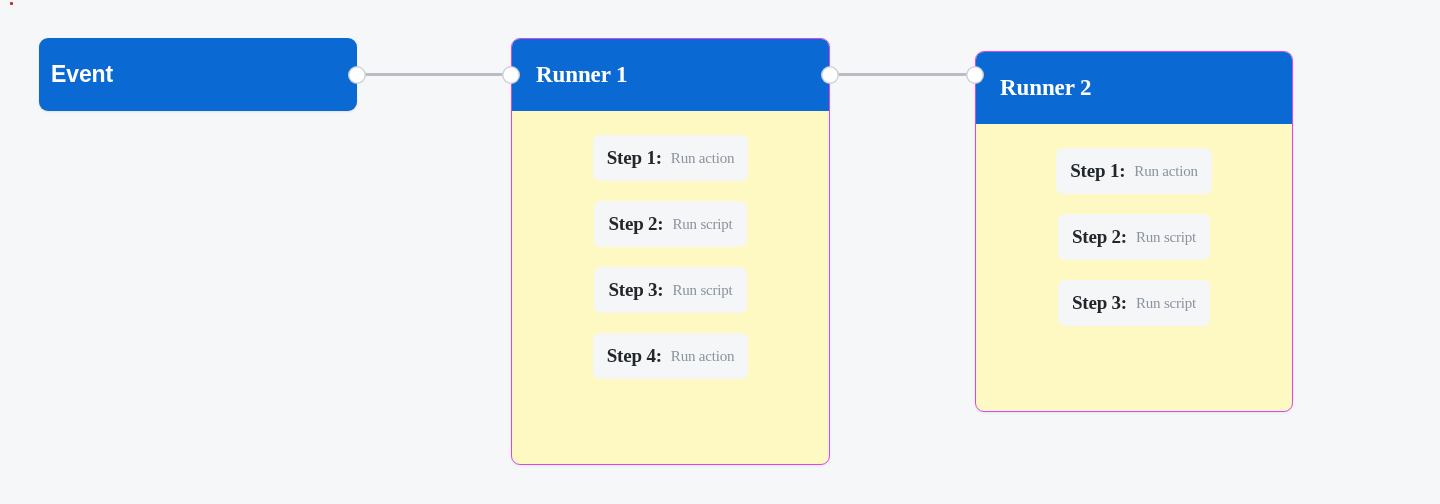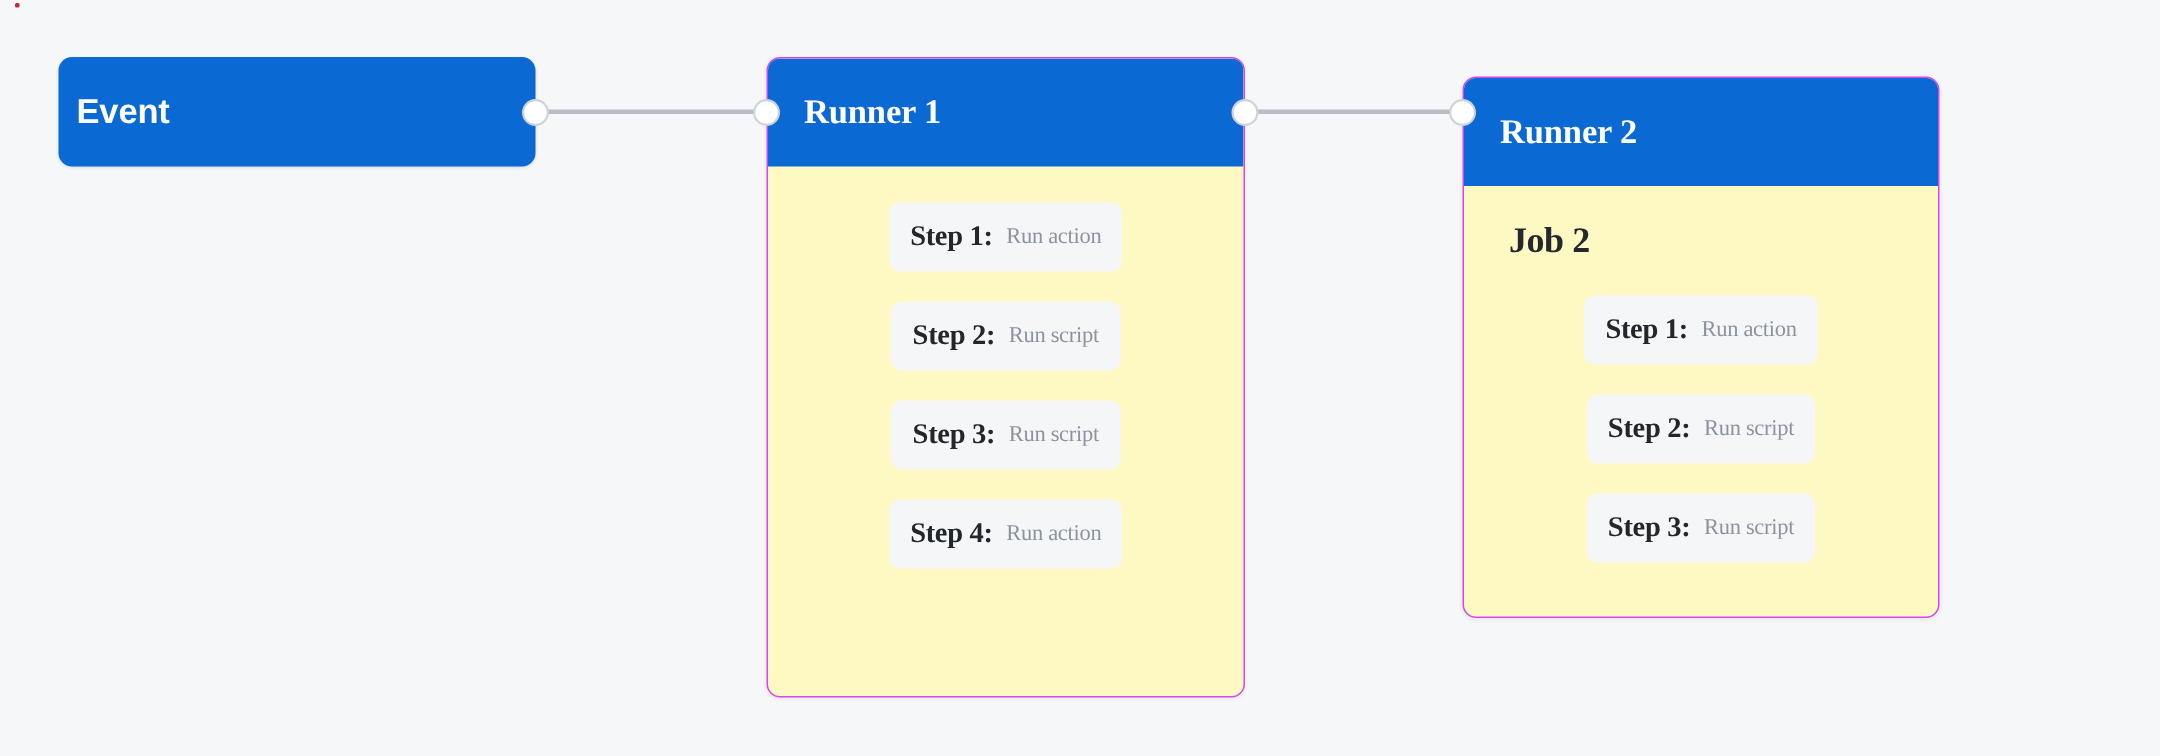--- a/index.html
+++ b/index.html
@@ -192,21 +192,20 @@
         </div>
       </div>
     </div>
   </div>
 
   <div class="runner-card runner-2">
     <div class="runner-header">
       <span class="runner-title">Runner 2</span>
     </div>
     <div class="runner-body">
-      <div class="job-title">Job 2</div>
       <div class="step-list">
         <div class="step-pill">
           <span class="step-label">Step 1:</span>
           <span class="step-value">Run action</span>
         </div>
         <div class="step-pill">
           <span class="step-label">Step 2:</span>
           <span class="step-value">Run script</span>
         </div>
         <div class="step-pill">

